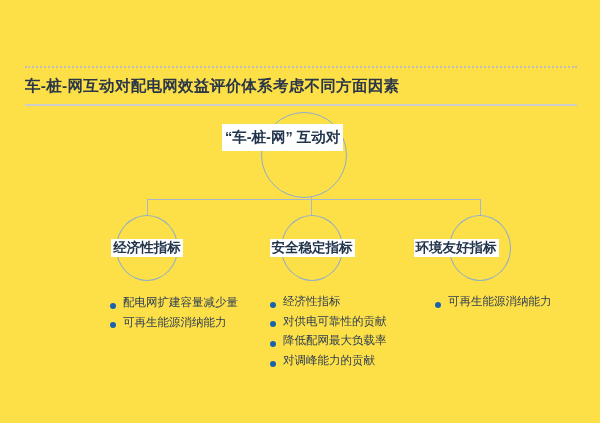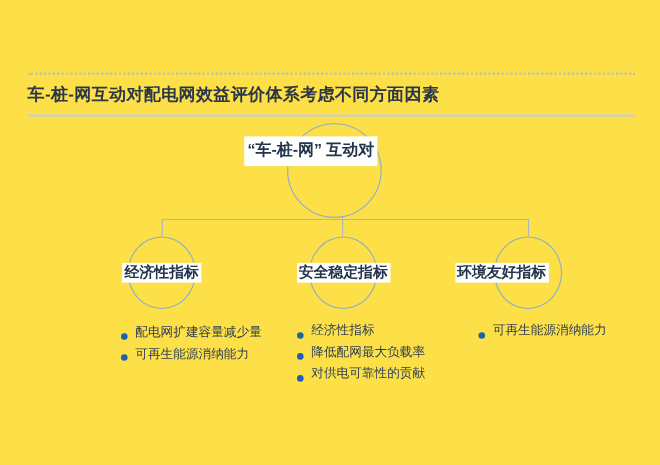--- a/index.html
+++ b/index.html
@@ -125,25 +125,29 @@
       </li>
   </ul>
 
   <ul class="bullets b2">
     <li>
         <span class="dot"></span>
         <span>经济性指标</span>
       </li>
     <li>
         <span class="dot"></span>
+        <span>对供电可靠性的贡献</span>
+      </li>
+    <li>
+        <span class="dot"></span>
         <span>降低配网最大负载率</span>
       </li>
     <li>
         <span class="dot"></span>
-        <span>对供电可靠性的贡献</span>
+        <span>对调峰能力的贡献</span>
       </li>
   </ul>
 
   <ul class="bullets b3">
     <li>
         <span class="dot"></span>
         <span>可再生能源消纳能力</span>
       </li>
   </ul>
 

